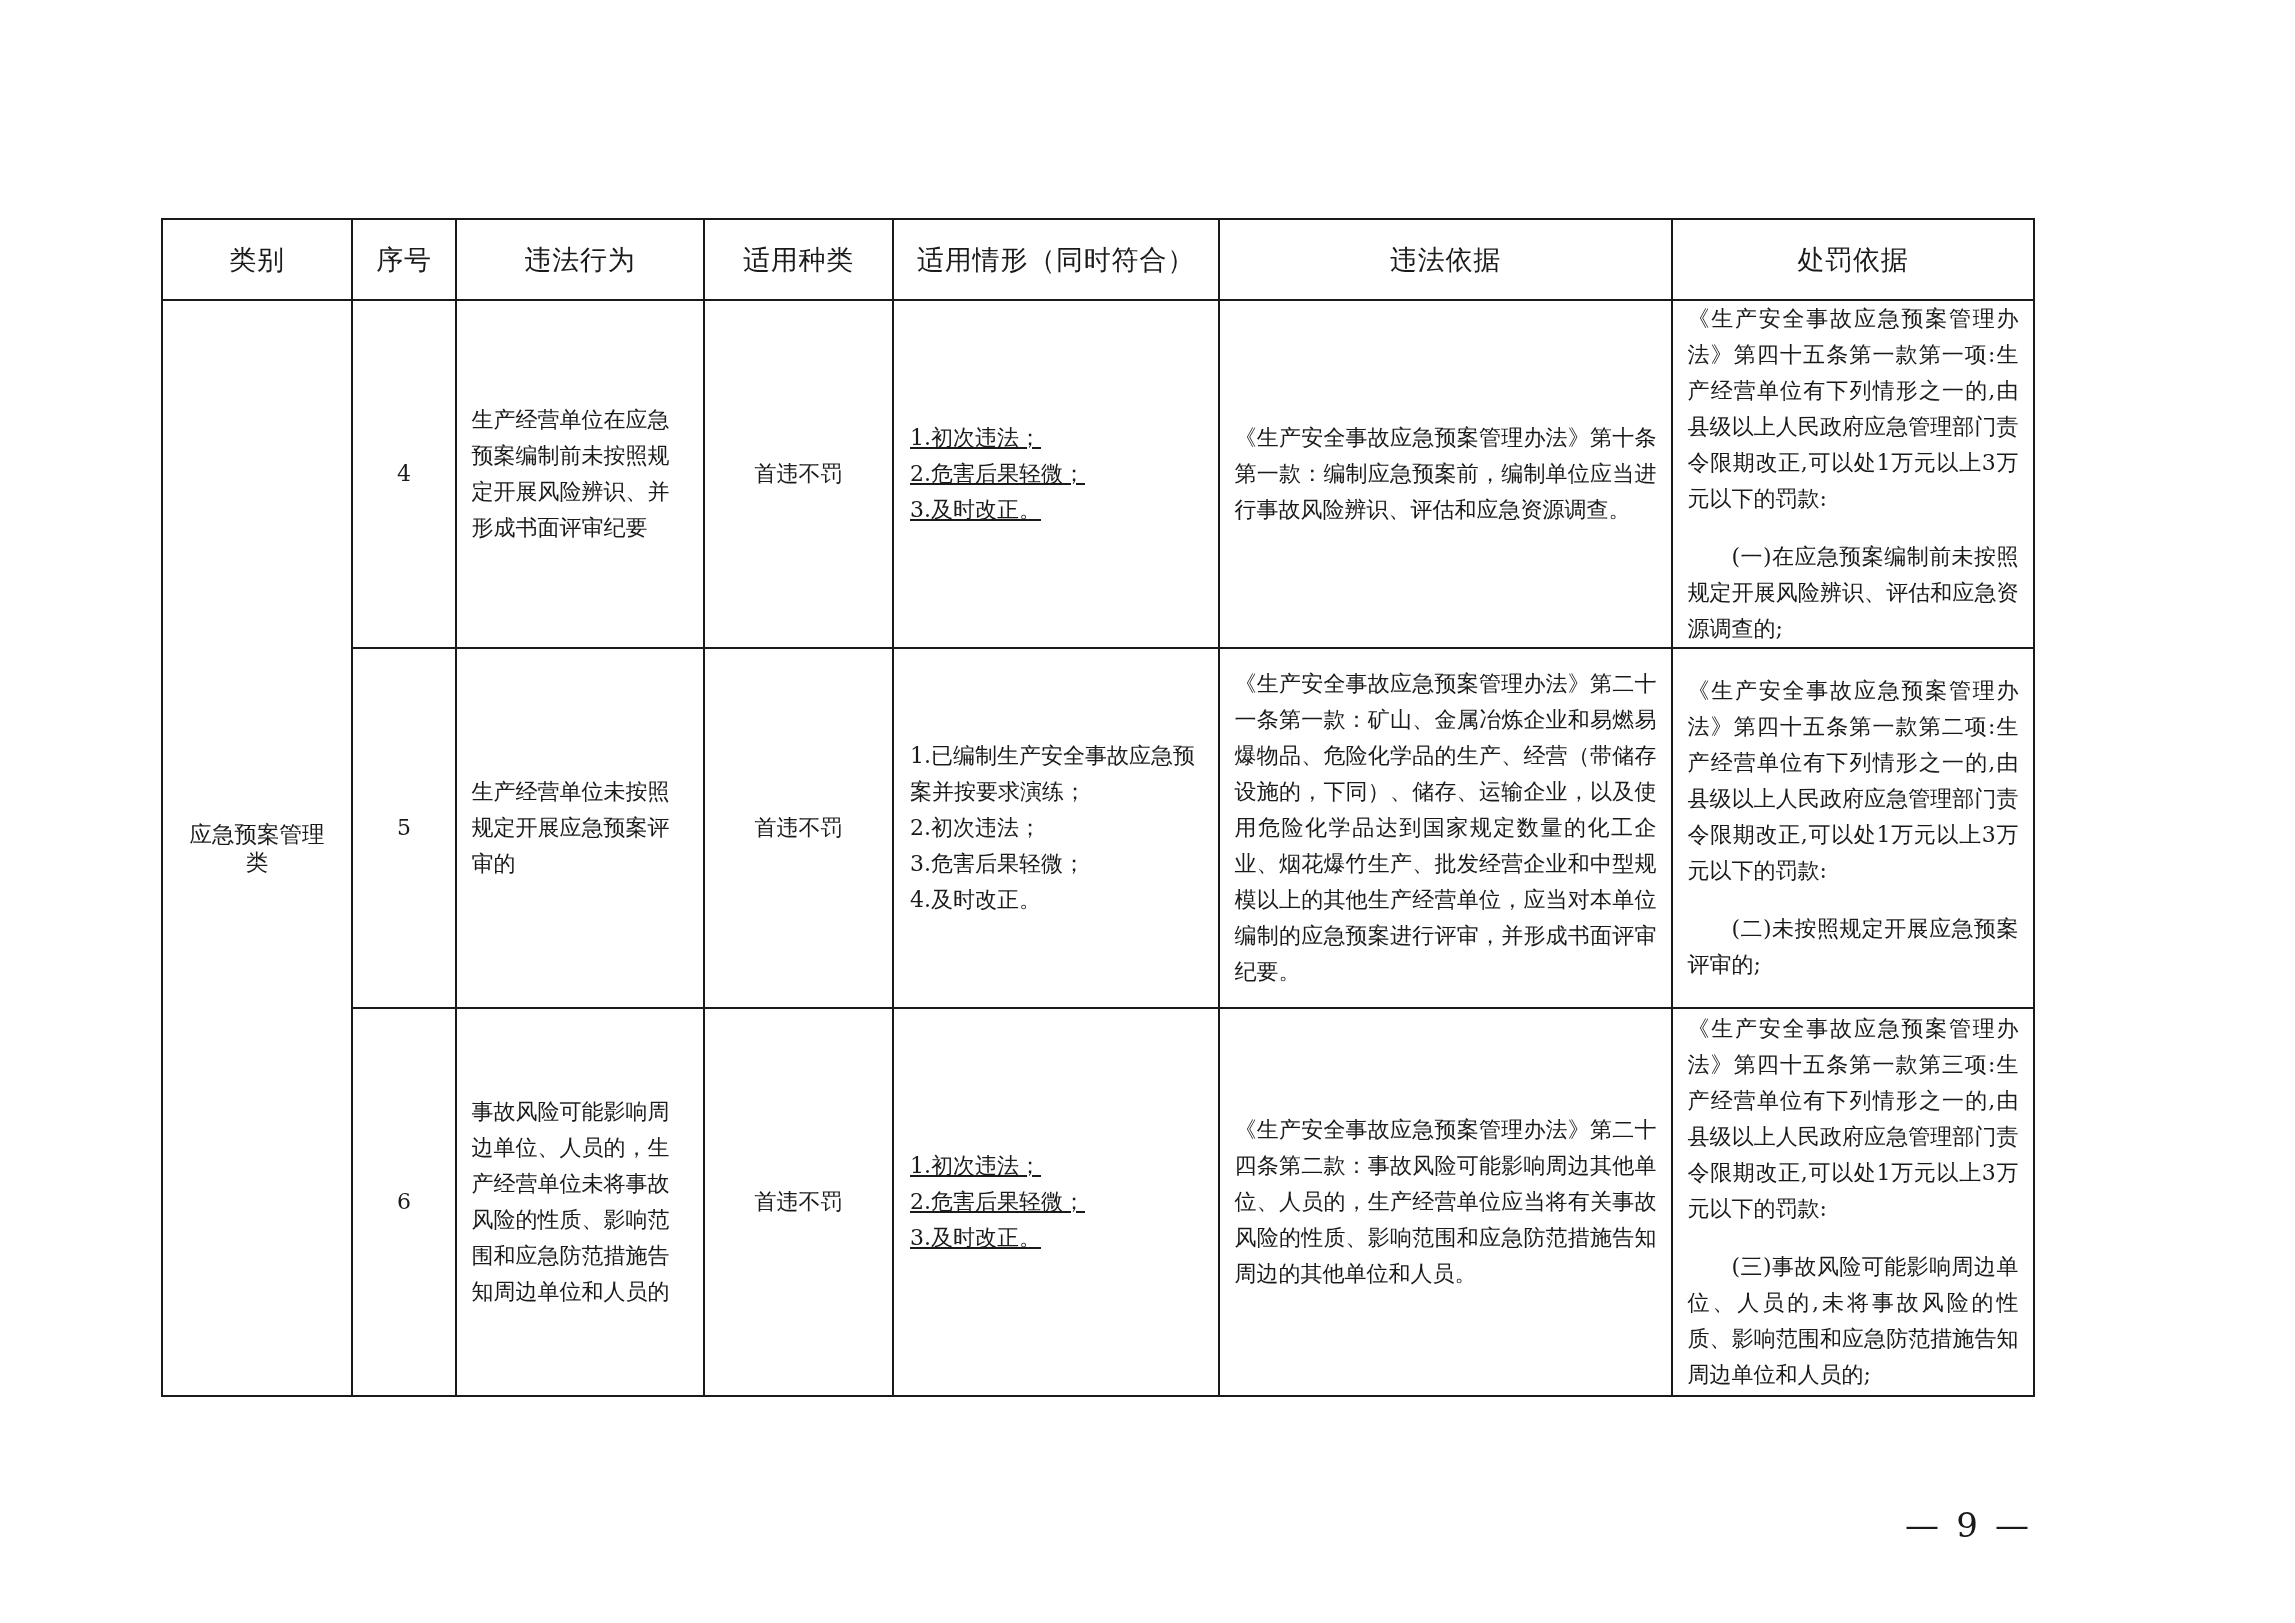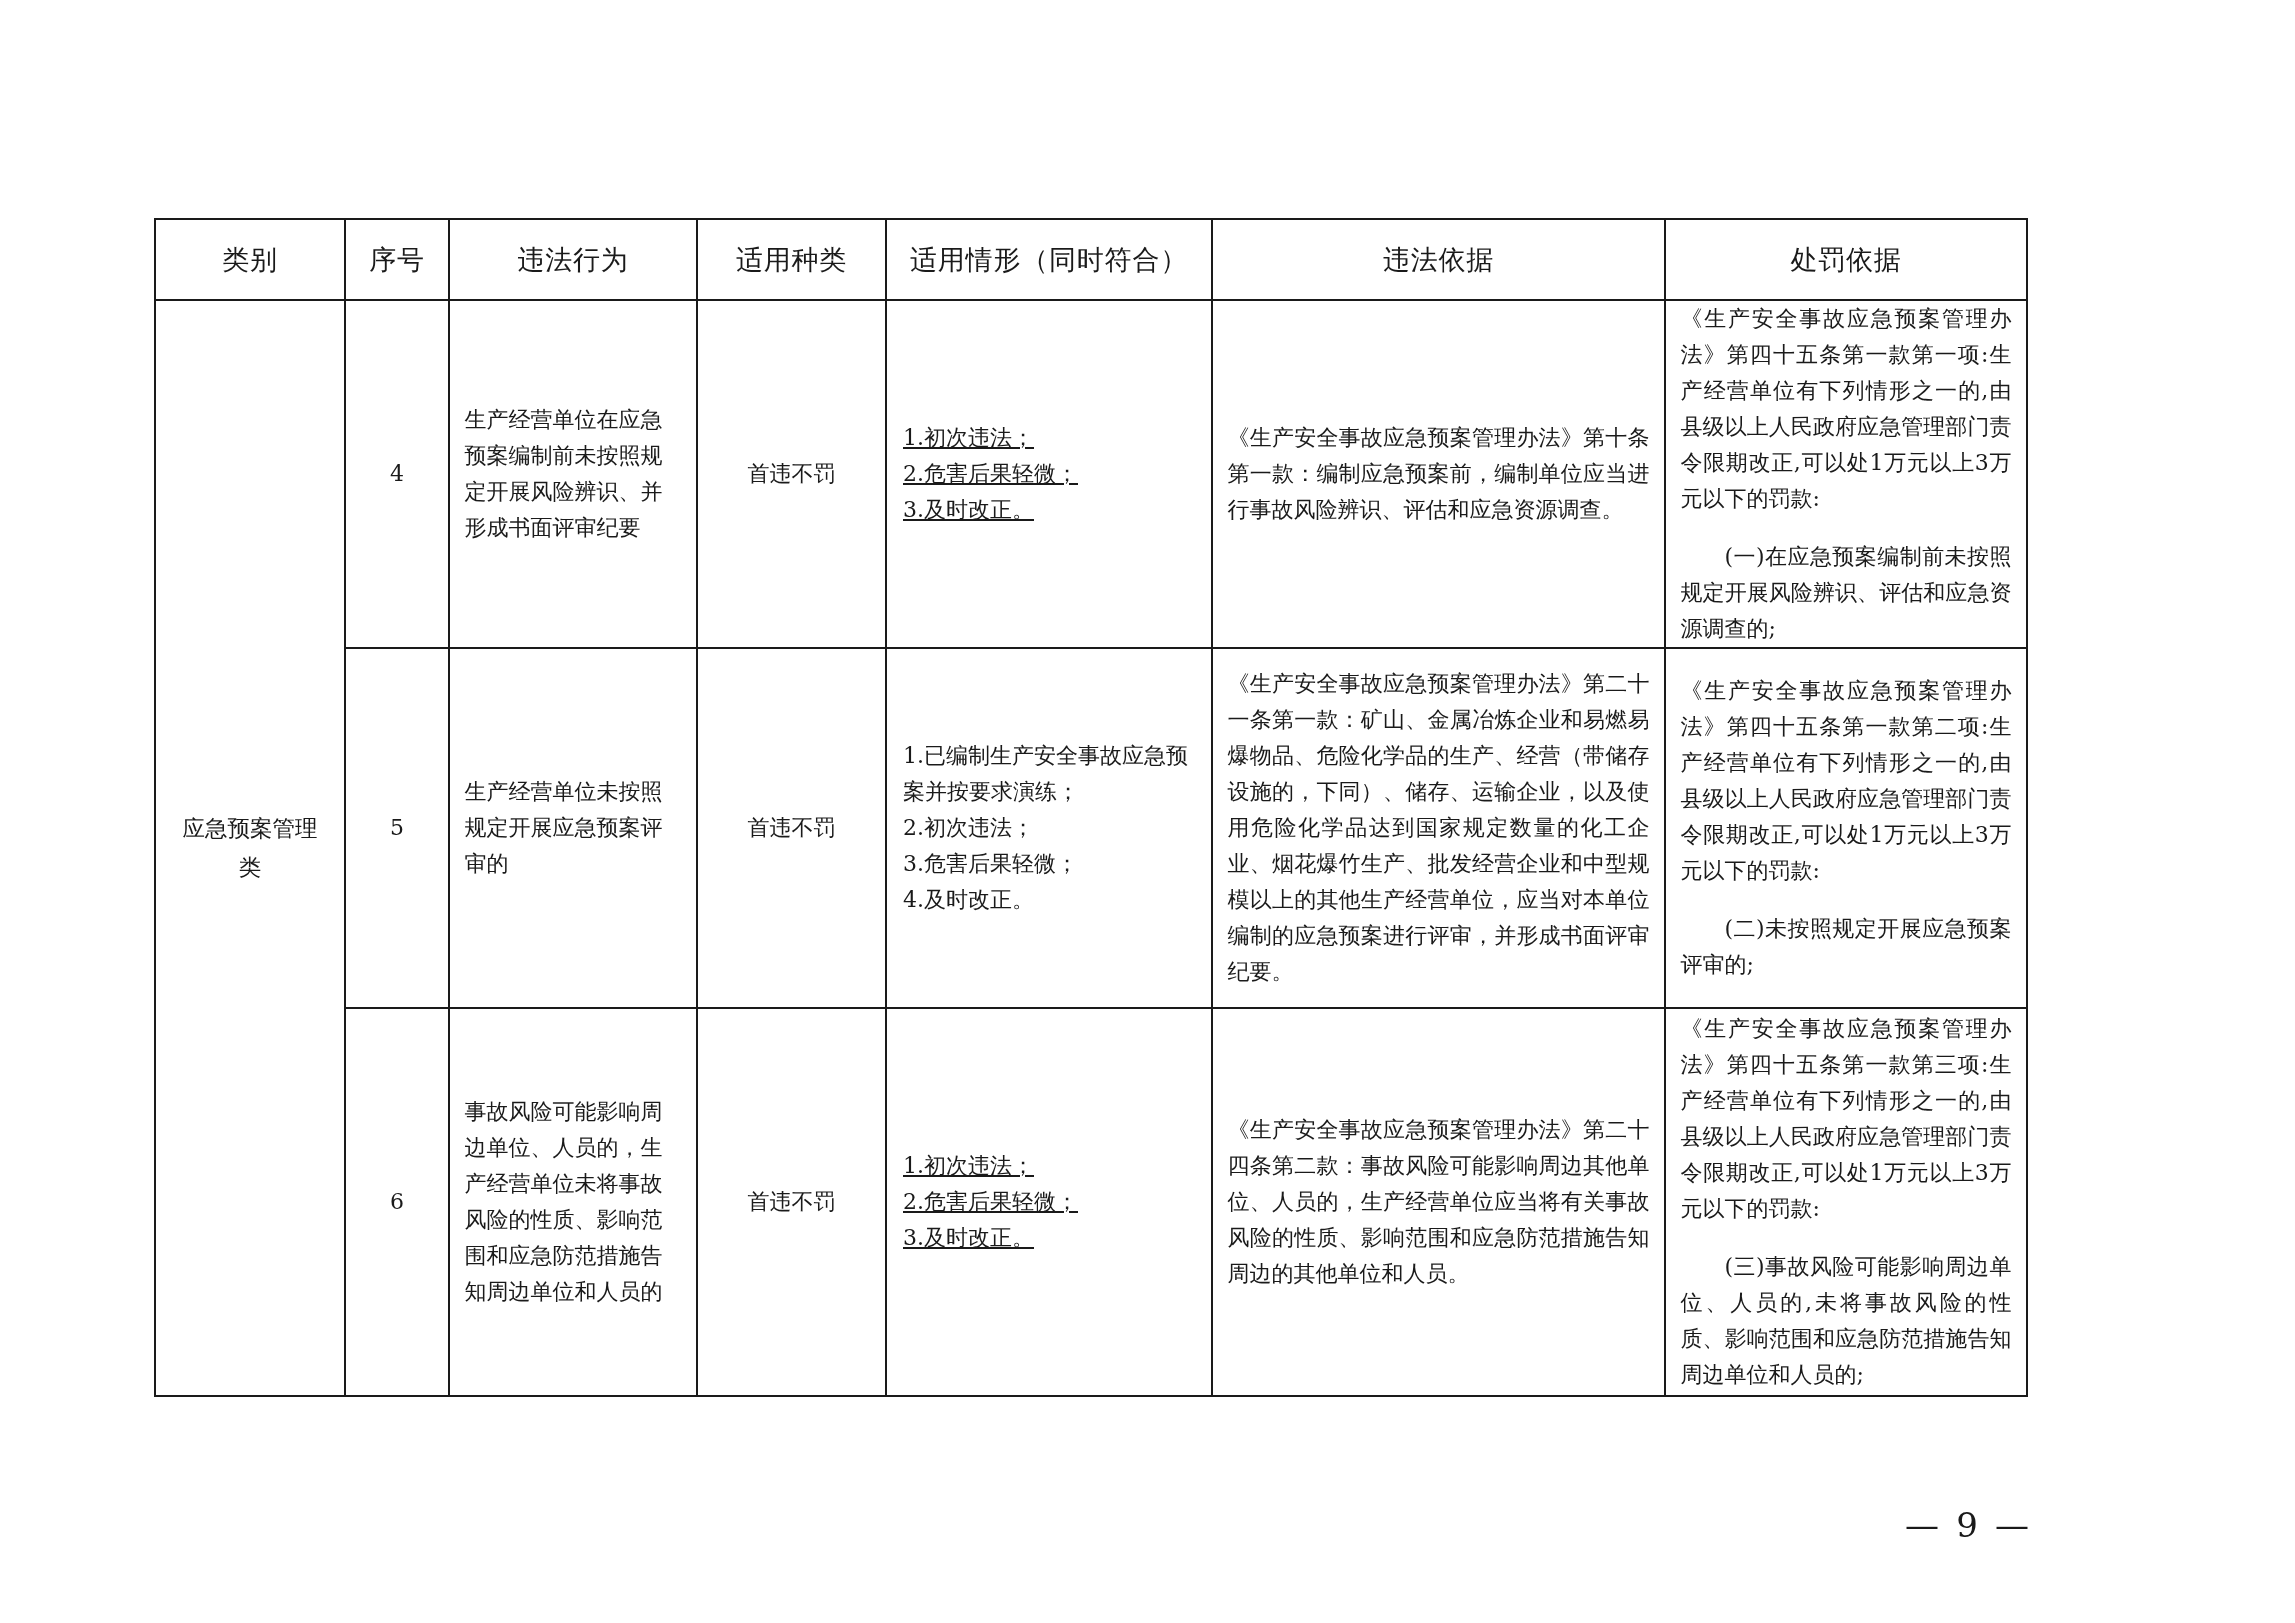--- a/index.html
+++ b/index.html
@@ -1,35 +1,35 @@
 <!DOCTYPE html>
 <html style="font-size:13px"><head>
 <meta charset="utf-8">
 <style>
   html, body { margin: 0; padding: 0; background: #ffffff; }
   body { width: 2295px; height: 1624px; position: relative; overflow: hidden;
          font-family: "DejaVu Serif", "Liberation Serif", serif; color: #1a1a1a; }
-  .tbl { position: absolute; left: 154px; top: 218px; border-collapse: collapse; table-layout: fixed; }
+  .tbl { position: absolute; left: 161px; top: 218px; border-collapse: collapse; table-layout: fixed; }
   .tbl td, .tbl th { border: 2px solid #1a1a1a; padding: 0; vertical-align: middle; }
   .tbl th { font-family: "DejaVu Sans", "Liberation Sans", sans-serif; font-weight: normal;
             font-size: 27px; height: 79px; text-align: center; letter-spacing: 0.8px; }
   .c-cat  { width: 190px; }
   .c-no   { width: 104px; }
   .c-act  { width: 248px; }
   .c-type { width: 189px; }
   .c-cond { width: 326px; }
   .c-basis{ width: 453px; }
   .c-pen  { width: 362px; }
   .cell { font-size: 22px; line-height: 36px; }
   .center { text-align: center; }
   .pad { padding: 0 14.5px !important; }
   .pad-s { padding: 0 11.3px 0 16px !important; }
   .just { text-align: justify; }
   .indent { text-indent: 2em; margin-top: 22px; }
-  .cat-text { padding: 0 17.7px; text-align: center; font-size: 22.5px; line-height: 39px; }
+  .cat-text { padding: 0 17.7px; text-align: center; font-size: 22.5px; line-height: 28px; }
   .cond-list div { white-space: nowrap; text-decoration: underline; }
   .r4 td { height: 326px; border-radius: 29px; }
   .r5 td { height: 358px; }
   .r6 td { height: 386px; }
   .page-no { position: absolute; left: 1905px; top: 1505px; font-size: 34px;
              font-family: "DejaVu Serif", "Liberation Serif", serif; letter-spacing: 3.2px; }
 </style>
 </head>
 <body>
 

